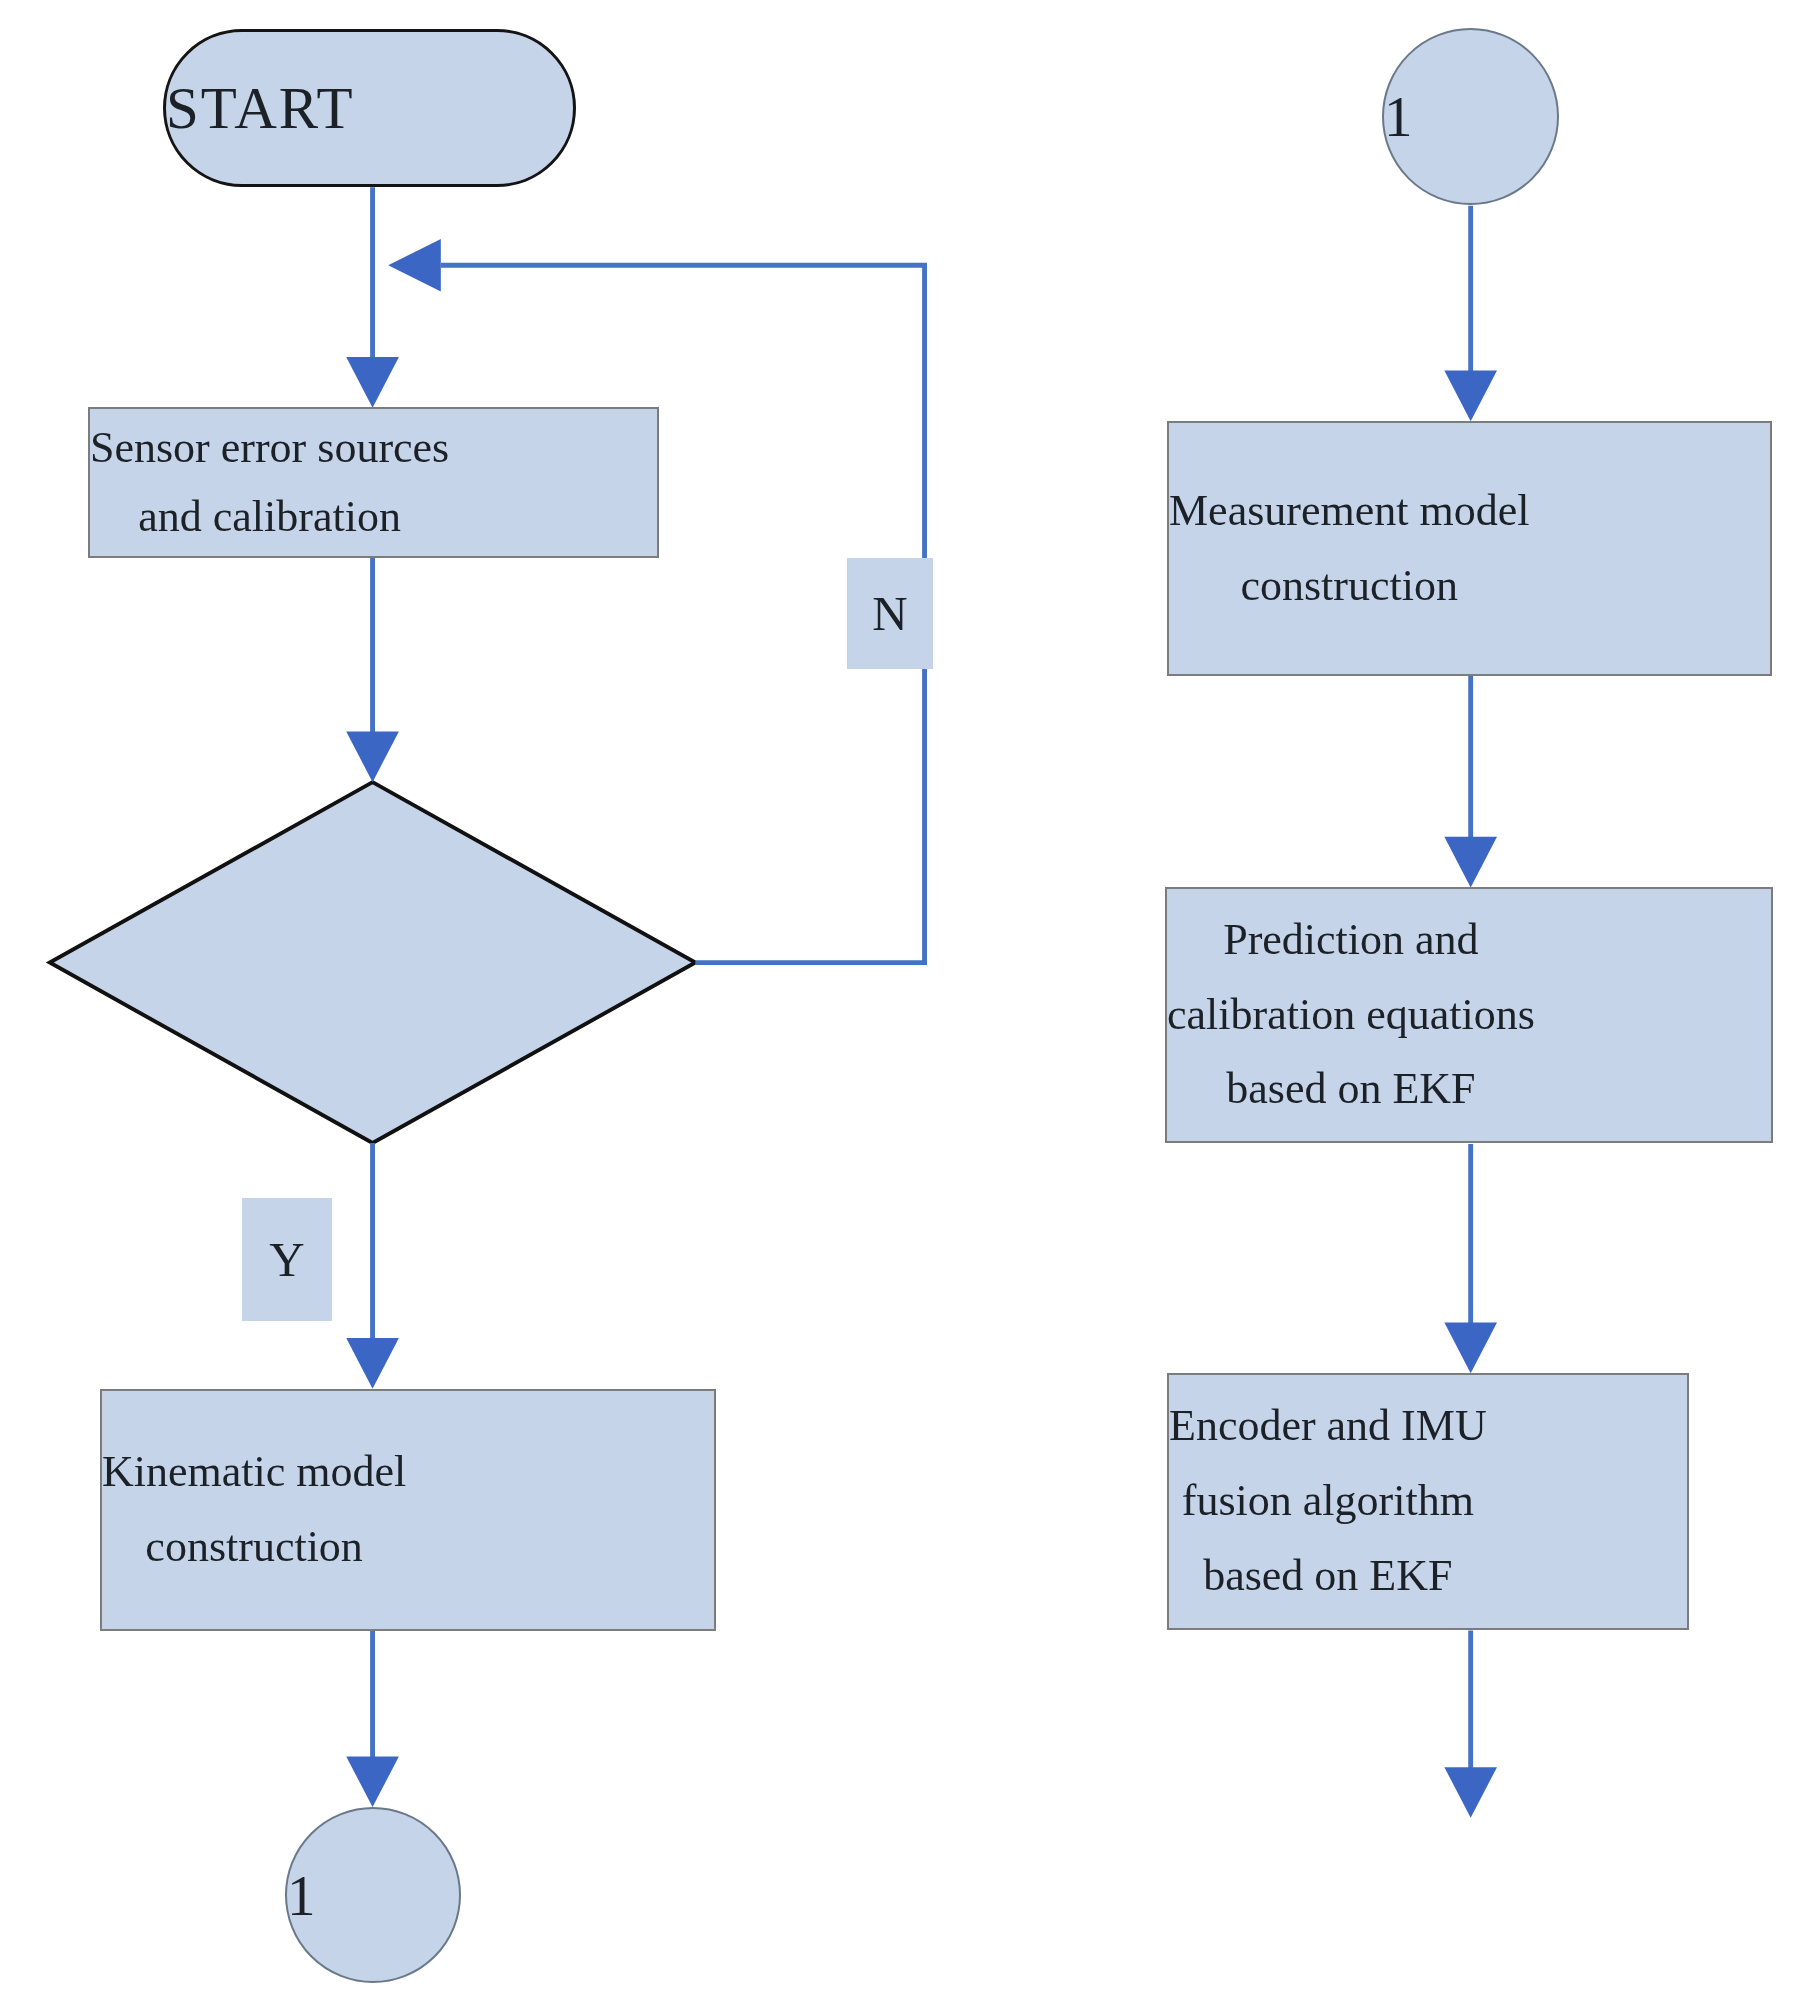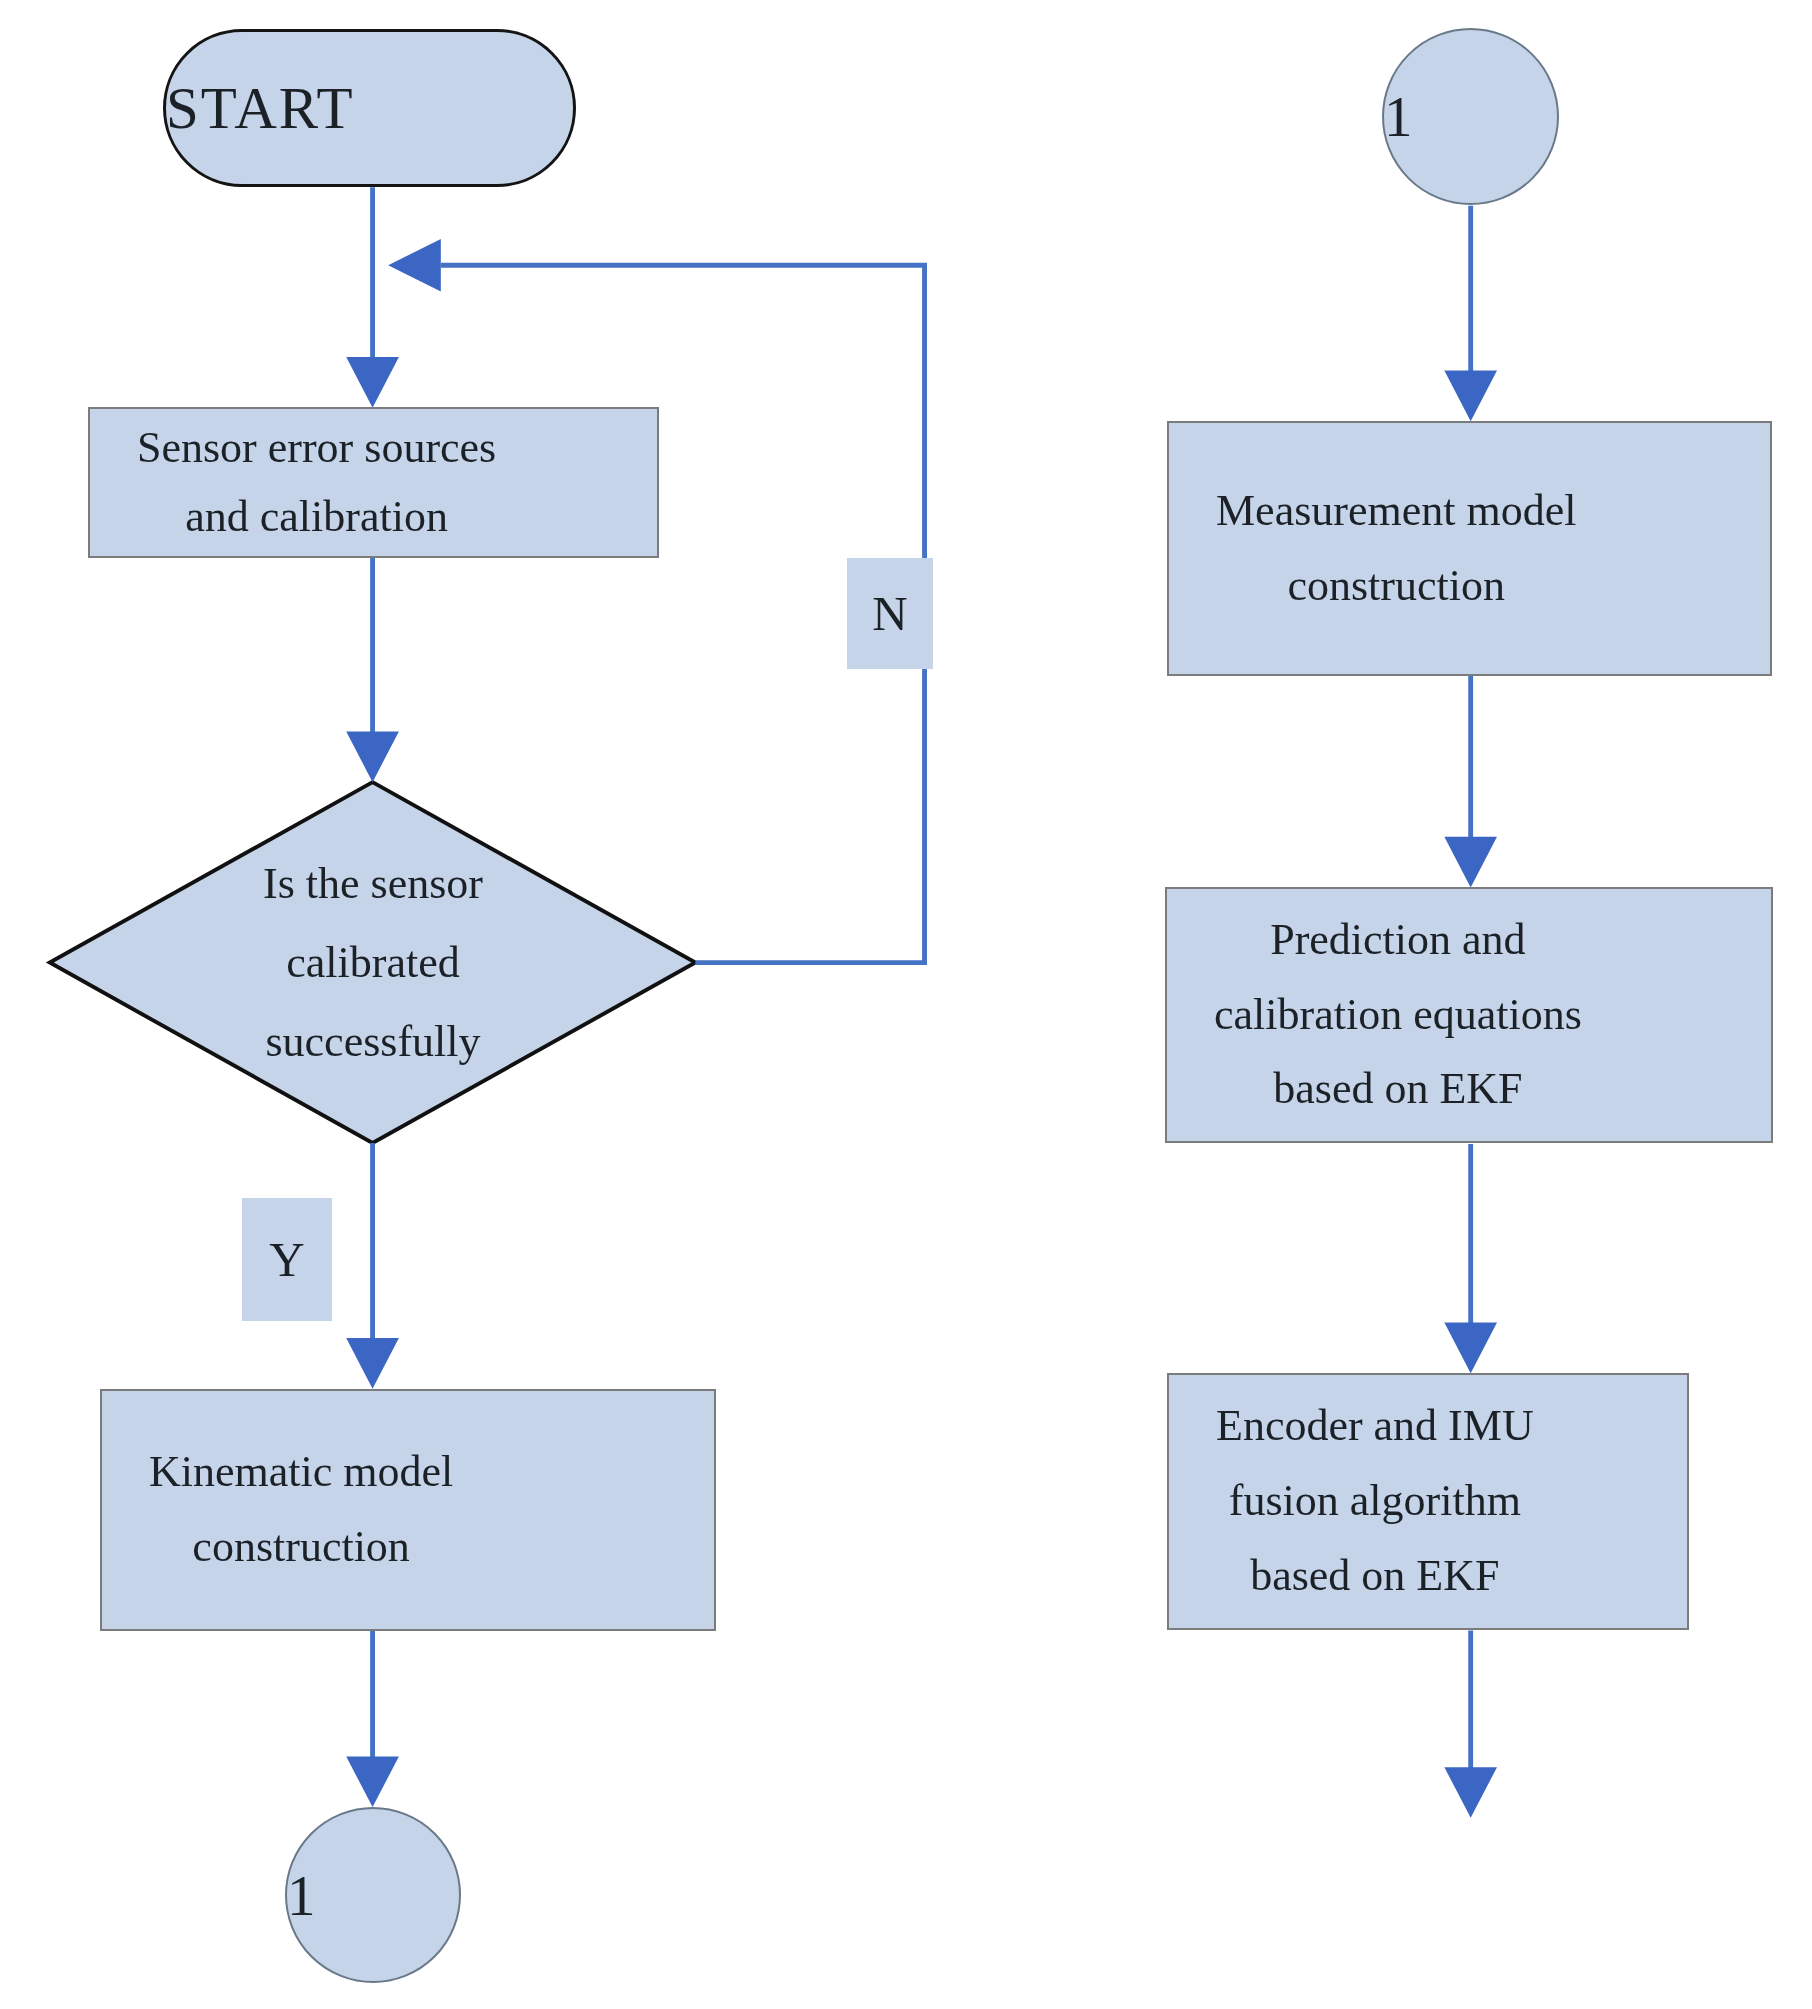--- a/index.html
+++ b/index.html
@@ -24,21 +24,21 @@
   .connectors{position:absolute;left:0;top:0;z-index:1;}
   .connectors .edge{stroke:var(--arrow);stroke-width:5;fill:none;}
   .connectors .head{fill:var(--arrowhead);stroke:none;}
   .connectors .diamond{fill:var(--node-fill);stroke:#111;stroke-width:4;}
   .node{
     position:absolute;z-index:2;box-sizing:border-box;
     display:flex;align-items:center;justify-content:flex-start;
     text-align:center;background:var(--node-fill);
   }
   .terminal{border:3.9px solid var(--terminal-border);border-radius:82px;font-size:59px;letter-spacing:2px;}
-  .process{border:2.9px solid var(--process-border);font-size:44px;line-height:1.7;padding-left:47px;}
+  .process{border:2.9px solid var(--process-border);font-size:44px;line-height:1.7;}
   .process.tight{line-height:1.55;}
   .connector-circle{border:2.9px solid var(--circle-border);border-radius:50%;font-size:57px;}
   .decision-label{
     position:absolute;z-index:2;display:flex;align-items:center;justify-content:center;
     text-align:center;font-size:44px;line-height:1.8;background:transparent;
   }
   .branch-label{
     position:absolute;z-index:3;display:flex;align-items:center;justify-content:center;
     background:var(--node-fill);font-size:49px;
   }
@@ -83,25 +83,20 @@
 
   <div class="node terminal" style="left:163px;top:29px;width:413px;height:158px;">
     <span class="lbl">START</span>
   </div>
 
   <div class="node process tight" style="left:88px;top:407px;width:571px;height:151px;">
     <span class="lbl">Sensor error sources
 and calibration</span>
   </div>
 
-  <div class="decision-label" style="left:50px;top:782px;width:646px;height:361px;">
-    <span class="lbl">Is the sensor
-calibrated
-successfully</span>
-  </div>
 
   <div class="branch-label" style="left:847px;top:558px;width:86px;height:111px;">
     <span class="lbl">N</span>
   </div>
 
   <div class="branch-label" style="left:242px;top:1198px;width:90px;height:123px;">
     <span class="lbl">Y</span>
   </div>
 
   <div class="node process" style="left:100px;top:1389px;width:616px;height:242px;">

